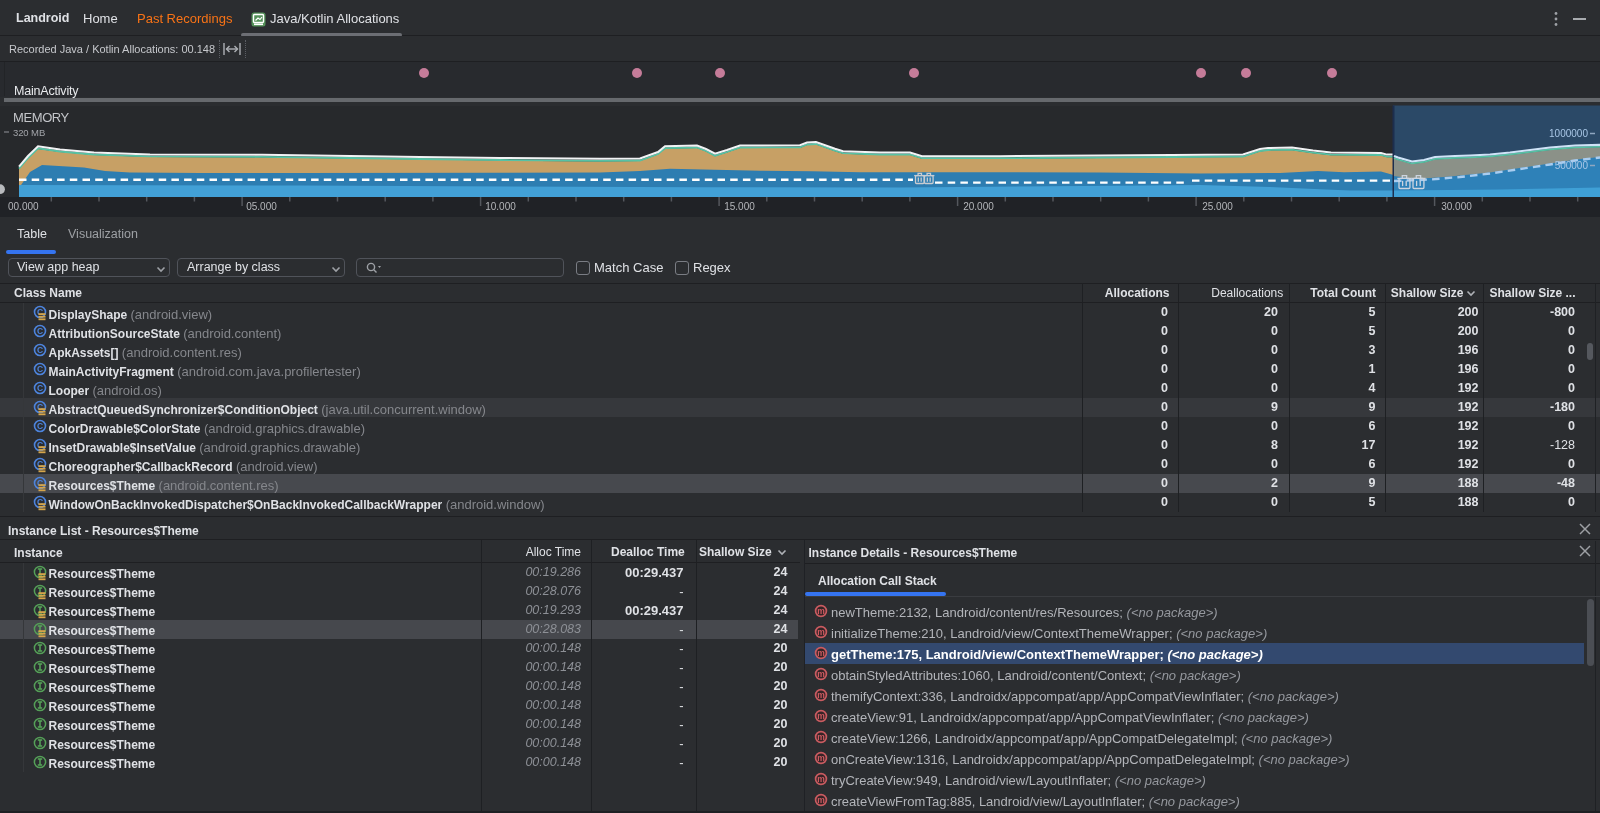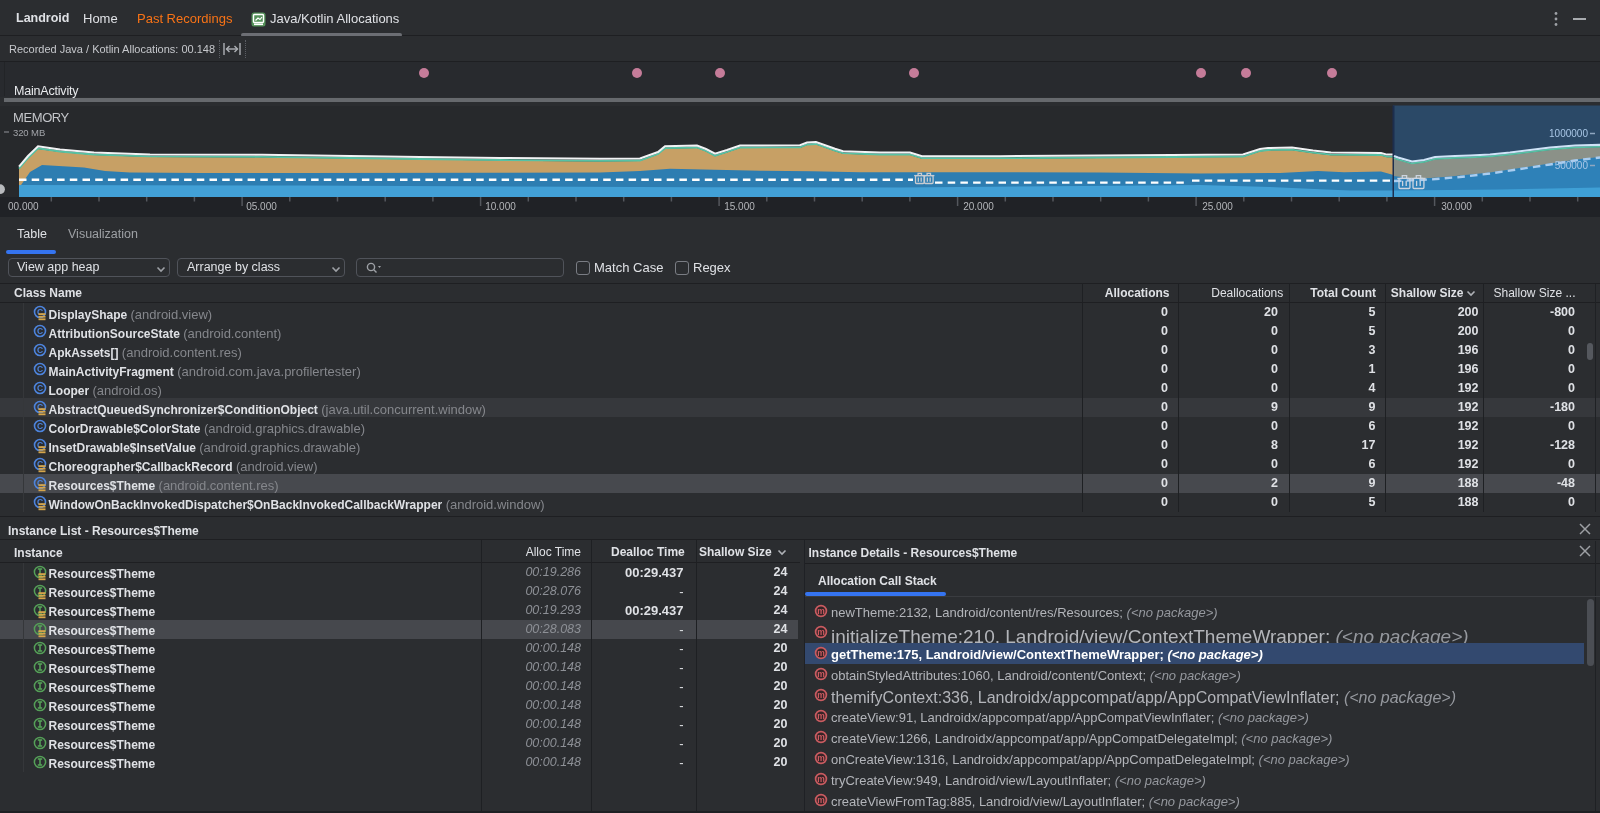--- a/index.html
+++ b/index.html
@@ -161,21 +161,21 @@
 <div class="a" style="left:576px;top:261px;width:14px;height:14px;border:1.5px solid #7a7d84;border-radius:3px"></div>
 <div class="a" style="left:594px;top:260px">Match Case</div>
 <div class="a" style="left:675px;top:261px;width:14px;height:14px;border:1.5px solid #7a7d84;border-radius:3px"></div>
 <div class="a" style="left:693px;top:260px">Regex</div>
 <div class="hl" style="top:283px"></div>
 <div class="a" style="left:14px;top:286px;font-size:12px;font-weight:700">Class Name</div>
 <div class="a r" style="left:1019.5px;top:286px;width:150px;font-size:12px;font-weight:700">Allocations</div>
 <div class="a r" style="left:1133.3px;top:286px;width:150px;font-size:12px;font-weight:400">Deallocations</div>
 <div class="a r" style="left:1226px;top:286px;width:150px;font-size:12px;font-weight:700">Total Count</div>
 <div class="a r" style="left:1313.5px;top:286px;width:150px;font-size:12px;font-weight:700">Shallow Size</div>
-<div class="a r" style="left:1425.5px;top:286px;width:150px;font-size:12px;font-weight:400">Shallow Size ...</div>
+<div class="a r" style="left:1425.5px;top:286px;width:150px;font-size:12px;font-weight:700">Shallow Size ...</div>
 <svg width="10" height="7" viewBox="0 0 10 7" style="position:absolute;left:1466px;top:290px">
     <polyline points="1.5,1.5 5,5 8.5,1.5" fill="none" stroke="#aeb1b6" stroke-width="1.6"></polyline>
   </svg>
 <div class="sep" style="left:1082px;top:283px;height:229px"></div>
 <div class="sep" style="left:1178px;top:283px;height:229px"></div>
 <div class="sep" style="left:1288.5px;top:283px;height:229px"></div>
 <div class="sep" style="left:1385px;top:283px;height:229px"></div>
 <div class="sep" style="left:1483px;top:283px;height:229px"></div>
 <div class="hl" style="top:302px"></div>
 <svg width="15" height="16" viewBox="0 0 15 16" style="position:absolute;left:32.5px;top:304.5px">
@@ -266,21 +266,21 @@
       <rect x="0" y="0" width="7" height="1.8" fill="#d5a54a"></rect>
       <rect x="0" y="2.6" width="7" height="1.8" fill="#d5a54a"></rect>
       <rect x="0" y="5.2" width="7" height="1.8" fill="#d5a54a"></rect>
     </g>
   </svg>
 <div class="a" style="left:48.5px;top:439.5px;font-weight:700;font-size:12px">InsetDrawable$InsetValue <span class="mut" style="font-size:13px">(android.graphics.drawable)</span></div>
 <div class="a r" style="left:1048px;top:438px;width:120px;font-size:12.5px;font-weight:700">0</div>
 <div class="a r" style="left:1158px;top:438px;width:120px;font-size:12.5px;font-weight:700">8</div>
 <div class="a r" style="left:1255.5px;top:438px;width:120px;font-size:12.5px;font-weight:700">17</div>
 <div class="a r" style="left:1358.5px;top:438px;width:120px;font-size:12.5px;font-weight:700">192</div>
-<div class="a r" style="left:1455px;top:438px;width:120px;font-size:12.5px;font-weight:700">-128</div>
+<div class="a r" style="left:1455px;top:438px;width:120px;font-size:12.5px;font-weight:400">-128</div>
 <svg width="15" height="16" viewBox="0 0 15 16" style="position:absolute;left:32.5px;top:456.5px">
     <circle cx="7" cy="7" r="5.5" fill="none" stroke="#4d84dd" stroke-width="1.6"></circle>
     <text x="7" y="10" text-anchor="middle" font-family="Liberation Sans" font-size="8.5" font-weight="bold" fill="#4d84dd">C</text>
     <g transform="translate(5.5,8.2)">
       <rect x="0" y="0" width="7" height="1.8" fill="#d5a54a"></rect>
       <rect x="0" y="2.6" width="7" height="1.8" fill="#d5a54a"></rect>
       <rect x="0" y="5.2" width="7" height="1.8" fill="#d5a54a"></rect>
     </g>
   </svg>
 <div class="a" style="left:48.5px;top:458.5px;font-weight:700;font-size:12px">Choreographer$CallbackRecord <span class="mut" style="font-size:13px">(android.view)</span></div>
@@ -521,37 +521,37 @@
 <div class="a" style="left:805px;top:595.5px;width:795px;height:1px;background:#3a3c40"></div>
 <svg width="14" height="14" viewBox="0 0 14 14" style="position:absolute;left:814px;top:604.0px">
     <circle cx="7" cy="7" r="5.4" fill="#352427" stroke="#c95b60" stroke-width="1.7"></circle>
     <text x="7" y="10.2" text-anchor="middle" font-family="Liberation Sans" font-size="8.5" font-weight="bold" fill="#cd5a60">m</text>
   </svg>
 <div class="a" style="left:831px;top:604.5px;font-size:13px;color:#b3b5ba">newTheme:2132, Landroid/content/res/Resources; <span style="font-style:italic;color:#95989e">(&lt;no package&gt;)</span></div>
 <svg width="14" height="14" viewBox="0 0 14 14" style="position:absolute;left:814px;top:625.0px">
     <circle cx="7" cy="7" r="5.4" fill="#352427" stroke="#c95b60" stroke-width="1.7"></circle>
     <text x="7" y="10.2" text-anchor="middle" font-family="Liberation Sans" font-size="8.5" font-weight="bold" fill="#cd5a60">m</text>
   </svg>
-<div class="a" style="left:831px;top:625.5px;font-size:19px;color:#b3b5ba">initializeTheme:210, Landroid/view/ContextThemeWrapper; <span style="font-style:italic;color:#95989e">(&lt;no package&gt;)</span></div>
+<div class="a" style="left:831px;top:625.5px;font-size:13px;color:#b3b5ba">initializeTheme:210, Landroid/view/ContextThemeWrapper; <span style="font-style:italic;color:#95989e">(&lt;no package&gt;)</span></div>
 <div class="a" style="left:805px;top:642.5px;width:779px;height:21px;background:#33496f"></div>
 <svg width="14" height="14" viewBox="0 0 14 14" style="position:absolute;left:814px;top:646.0px">
     <circle cx="7" cy="7" r="5.4" fill="#352427" stroke="#c95b60" stroke-width="1.7"></circle>
     <text x="7" y="10.2" text-anchor="middle" font-family="Liberation Sans" font-size="8.5" font-weight="bold" fill="#cd5a60">m</text>
   </svg>
 <div class="a" style="left:831px;top:646.5px;font-size:13px;font-weight:700;color:#fff">getTheme:175, Landroid/view/ContextThemeWrapper; <span style="font-style:italic">(&lt;no package&gt;)</span></div>
 <svg width="14" height="14" viewBox="0 0 14 14" style="position:absolute;left:814px;top:667.0px">
     <circle cx="7" cy="7" r="5.4" fill="#352427" stroke="#c95b60" stroke-width="1.7"></circle>
     <text x="7" y="10.2" text-anchor="middle" font-family="Liberation Sans" font-size="8.5" font-weight="bold" fill="#cd5a60">m</text>
   </svg>
 <div class="a" style="left:831px;top:667.5px;font-size:13px;color:#b3b5ba">obtainStyledAttributes:1060, Landroid/content/Context; <span style="font-style:italic;color:#95989e">(&lt;no package&gt;)</span></div>
 <svg width="14" height="14" viewBox="0 0 14 14" style="position:absolute;left:814px;top:688.0px">
     <circle cx="7" cy="7" r="5.4" fill="#352427" stroke="#c95b60" stroke-width="1.7"></circle>
     <text x="7" y="10.2" text-anchor="middle" font-family="Liberation Sans" font-size="8.5" font-weight="bold" fill="#cd5a60">m</text>
   </svg>
-<div class="a" style="left:831px;top:688.5px;font-size:16px;color:#b3b5ba">themifyContext:336, Landroidx/appcompat/app/AppCompatViewInflater; <span style="font-style:italic;color:#95989e">(&lt;no package&gt;)</span></div>
+<div class="a" style="left:831px;top:688.5px;font-size:13px;color:#b3b5ba">themifyContext:336, Landroidx/appcompat/app/AppCompatViewInflater; <span style="font-style:italic;color:#95989e">(&lt;no package&gt;)</span></div>
 <svg width="14" height="14" viewBox="0 0 14 14" style="position:absolute;left:814px;top:709.0px">
     <circle cx="7" cy="7" r="5.4" fill="#352427" stroke="#c95b60" stroke-width="1.7"></circle>
     <text x="7" y="10.2" text-anchor="middle" font-family="Liberation Sans" font-size="8.5" font-weight="bold" fill="#cd5a60">m</text>
   </svg>
 <div class="a" style="left:831px;top:709.5px;font-size:13px;color:#b3b5ba">createView:91, Landroidx/appcompat/app/AppCompatViewInflater; <span style="font-style:italic;color:#95989e">(&lt;no package&gt;)</span></div>
 <svg width="14" height="14" viewBox="0 0 14 14" style="position:absolute;left:814px;top:730.0px">
     <circle cx="7" cy="7" r="5.4" fill="#352427" stroke="#c95b60" stroke-width="1.7"></circle>
     <text x="7" y="10.2" text-anchor="middle" font-family="Liberation Sans" font-size="8.5" font-weight="bold" fill="#cd5a60">m</text>
   </svg>
 <div class="a" style="left:831px;top:730.5px;font-size:13px;color:#b3b5ba">createView:1266, Landroidx/appcompat/app/AppCompatDelegateImpl; <span style="font-style:italic;color:#95989e">(&lt;no package&gt;)</span></div>

